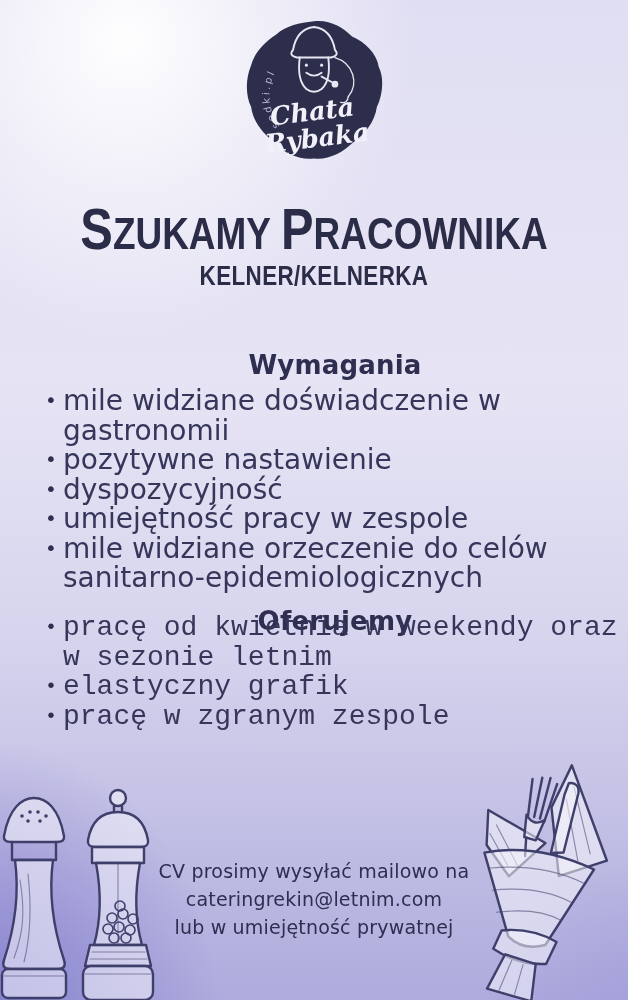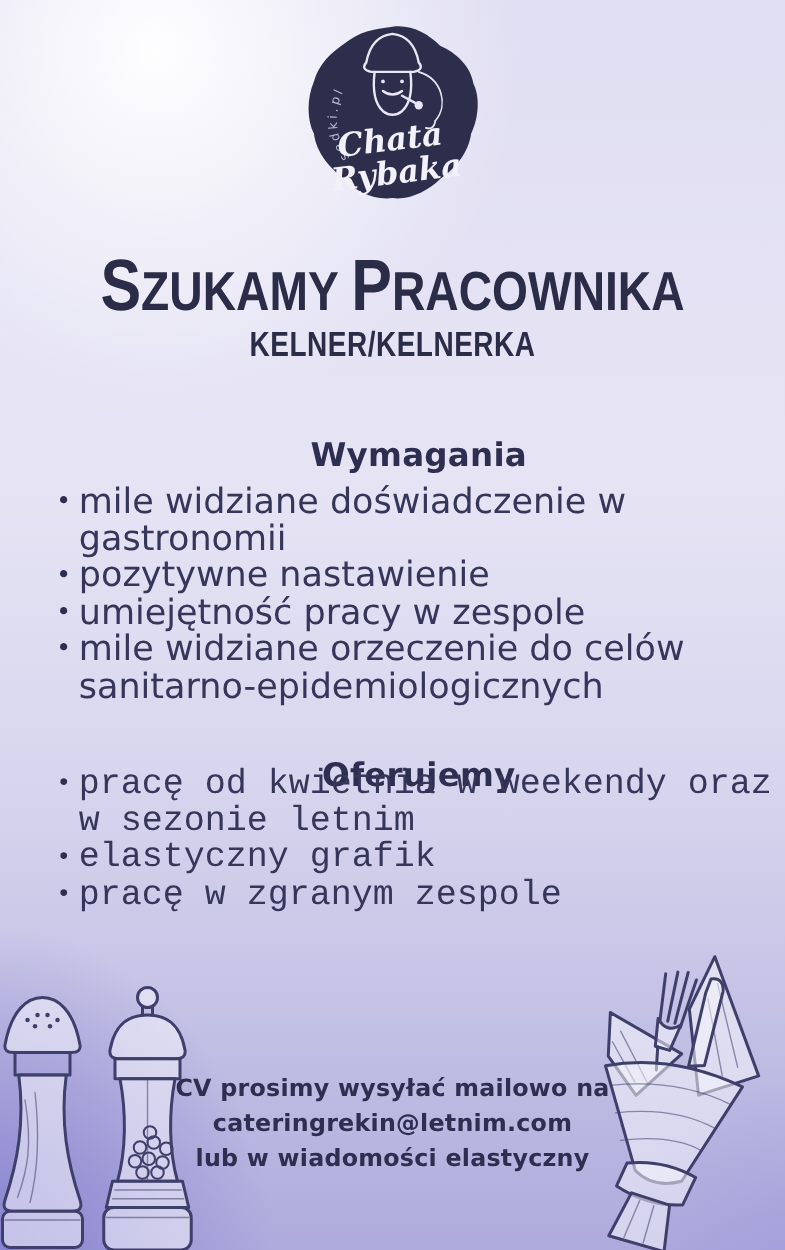--- a/index.html
+++ b/index.html
@@ -51,21 +51,21 @@
   #req-list{top:386px;}
   #off-list{top:613px;font-family:Liberation Mono, monospace;}
   .blist li{position:relative;}
   .blist li::before{
     content:"\2022";position:absolute;left:-18px;top:0;
     color:#2d2e50;font-size:20px;
   }
   
   .contact{
     position:absolute;top:857px;left:0;width:628px;
-    text-align:center;color:#2d2e50;font-weight:700;
+    text-align:center;color:#2d2e50;font-weight:400;
     font-size:19px;line-height:28px;letter-spacing:0.2px;
   }
   
   .saltpepper{position:absolute;left:0px;top:770px;width:168px;height:230px;}
   .napkin{position:absolute;left:456px;top:752px;width:176px;height:250px;}
   svg .ink{stroke:#3e3f6b;fill:none;stroke-width:2.4;stroke-linecap:round;stroke-linejoin:round;}
   svg .ink-thin{stroke:#3e3f6b;fill:none;stroke-width:1.1;opacity:0.55;stroke-linecap:round;}
   svg .paper{fill:rgba(246,245,252,0.55);}
 </style>
 </head>
@@ -103,20 +103,21 @@
     </svg>
   </div>
 
   <h1 class="title"><span class="tw">Szukamy</span><span class="sp"></span><span class="tw">pracownika</span></h1>
   <h2 class="subtitle">KELNER/KELNERKA</h2>
 
   <h3 class="sec-heading" id="req-heading">Wymagania</h3>
   <ul class="blist" id="req-list">
       <li>mile widziane doświadczenie w gastronomii</li>
       <li>pozytywne nastawienie</li>
+      <li>dyspozycyjność</li>
       <li>umiejętność pracy w zespole</li>
       <li>mile widziane orzeczenie do celów sanitarno-epidemiologicznych</li>
     </ul>
 
   <h3 class="sec-heading" id="off-heading">Oferujemy</h3>
   <ul class="blist" id="off-list">
       <li>pracę od kwietnia w weekendy oraz w sezonie letnim</li>
       <li>elastyczny grafik</li>
       <li>pracę w zgranym zespole</li>
     </ul>
@@ -184,16 +185,16 @@
       <path class="paper ink" d="M62,188 Q90,177 118,184 L114,208 Q88,217 59,208 Z"></path>
 
       <path class="paper ink" d="M72,210 L64,248 L110,248 L104,211 Z"></path>
       <path class="ink-thin" d="M80,214 L76,246 M92,215 L92,246"></path>
     </g>
   </svg>
 
   <div class="contact">
     <div>CV prosimy wysyłać mailowo na</div>
     <div>cateringrekin@letnim.com</div>
-    <div>lub w wiadomości elastyczny</div>
+    <div>lub w umiejętność prywatnej</div>
   </div>
 
 </div>
 
 </body></html>

